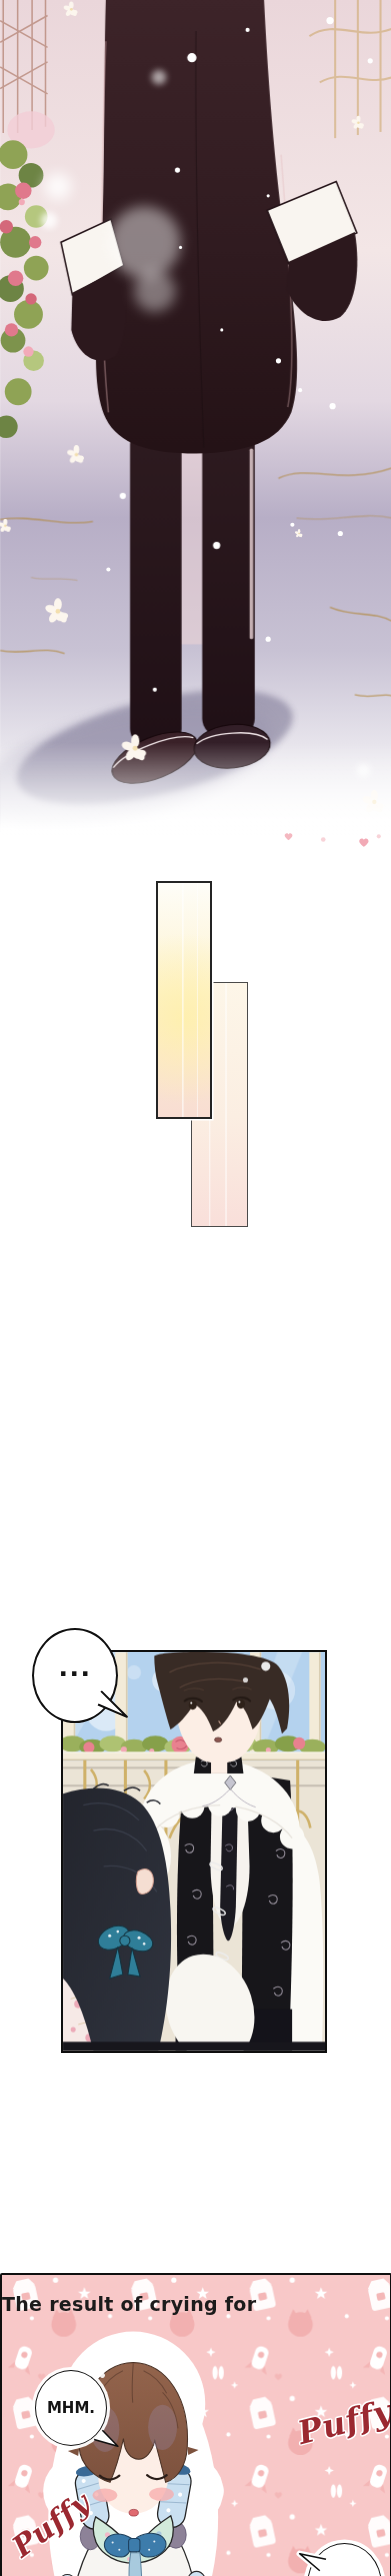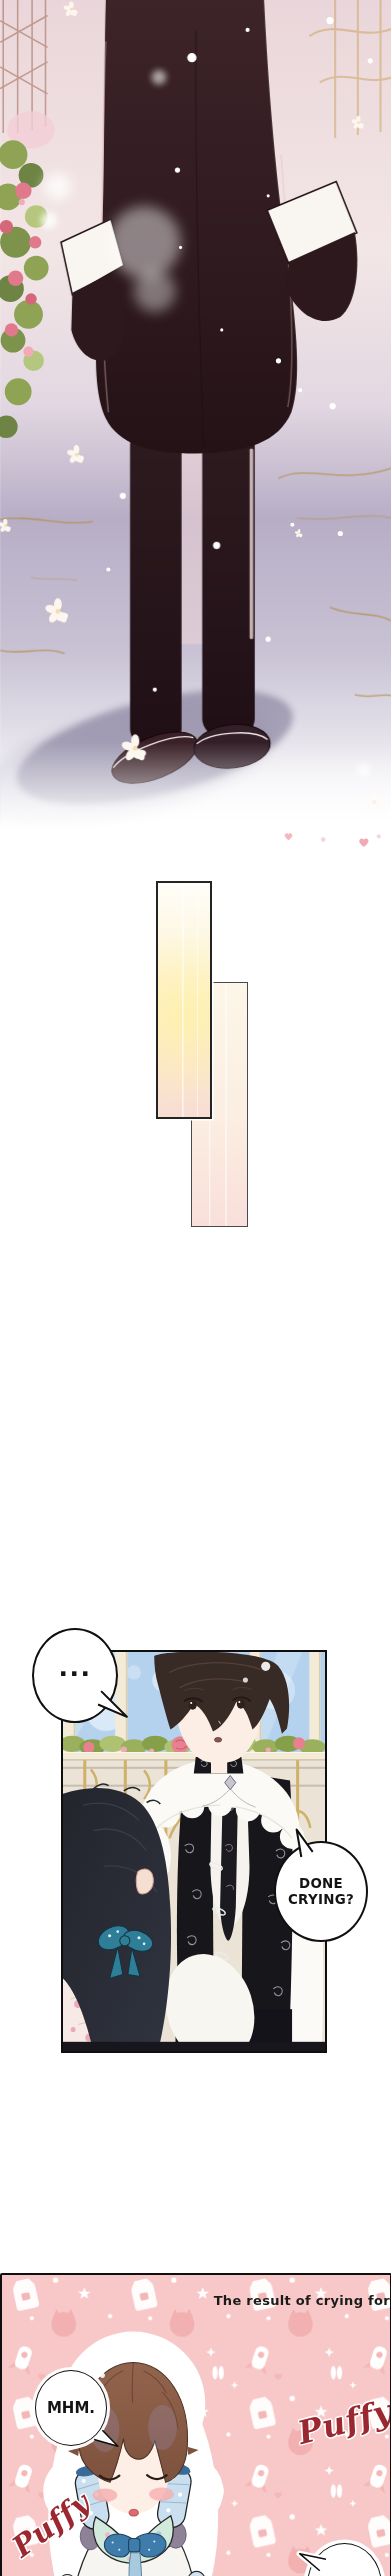--- a/index.html
+++ b/index.html
@@ -27,22 +27,22 @@
     display:flex;align-items:center;justify-content:center;text-align:center;
     font-weight:700;color:#141414;z-index:6;box-sizing:border-box;}
   .bubble .tail{position:absolute;overflow:visible;pointer-events:none;}
   .b-ellipsis{left:32px;top:1628px;width:86px;height:95px;font-size:25px;letter-spacing:1.5px;}
   .b-ellipsis span{transform:translateY(-8.2px);}
   .b-done{left:274px;top:1841px;width:94px;height:101px;font-size:13.4px;line-height:1.18;letter-spacing:0.3px;}
   .b-mhm{left:33px;top:95px;width:72px;height:76px;font-size:15px;border-width:1.5px;
          box-shadow:0 0 0 3.1px rgba(255,255,255,.95);}
   .b-imdone{left:305px;top:268px;width:75px;height:84px;font-size:13px;border-width:1.5px;
          box-shadow:0 0 0 3.6px #ffffff;}
-  .pp-title{position:absolute;left:0;right:0;top:17.5px;text-align:right;z-index:3;
-    font-size:13px;font-weight:700;color:#1b1b1b;line-height:1.22;letter-spacing:0.3px;}
+  .pp-title{position:absolute;left:0;right:0;top:17.5px;text-align:left;z-index:3;
+    font-size:19px;font-weight:700;color:#1b1b1b;line-height:1.22;letter-spacing:0.3px;}
   .puffy{position:absolute;z-index:4;font-family:"DejaVu Serif",serif;font-style:italic;font-weight:700;
     color:#9b2830;font-size:32px;letter-spacing:0.5px;
     text-shadow:-1.5px 0 0 #fff,1.5px 0 0 #fff,0 -1.5px 0 #fff,0 1.5px 0 #fff,
                 -1px -1px 0 #fff,1px 1px 0 #fff,-1px 1px 0 #fff,1px -1px 0 #fff;}
   .puffy-right{left:295px;top:127px;width:103px;transform:rotate(-14deg);}
   .puffy-left{left:4.1px;top:228px;width:103px;font-size:29px;transform:rotate(-36deg);}
 </style>
 </head>
 <body>
 
@@ -393,29 +393,20 @@
     <rect x="0" y="764" width="517" height="18" fill="#17161c"></rect>
   </svg>
   </section>
 
   <div class="bubble b-ellipsis">
     <svg class="tail" style="left:62px;top:57px" width="36" height="36" viewBox="0 0 70 70">
       <path d="M10,8 L60,58 L4,34" fill="#ffffff" stroke="#101010" stroke-width="4" stroke-linejoin="round"></path>
     </svg>
     <span>...</span>
   </div>
-  <div class="bubble b-done">
-    <svg class="tail" style="left:15.5px;top:-17.5px" width="31" height="31" viewBox="0 0 60 60">
-      <path d="M18,60 L9,7 L40,50" fill="#ffffff" stroke="#101010" stroke-width="4" stroke-linejoin="round"></path>
-    </svg>
-    <span>
-      <span>DONE</span><br>
-      <span>CRYING?</span>
-    </span>
-  </div>
 
   <section class="pink-panel">
     <svg class="abs" style="left:0;top:0;z-index:0" width="388" height="389" viewBox="0 0 754 756">
       <defs>
         <pattern id="pinkpat" width="230" height="230" patternUnits="userSpaceOnUse">
           <g transform="translate(18,14) rotate(-12)" opacity=".95">
             <polygon points="0,14 10,0 34,0 44,14" fill="#ffffff"></polygon>
             <rect x="0" y="12" width="44" height="46" rx="7" fill="#ffffff"></rect>
             <rect x="14" y="26" width="16" height="14" rx="3" fill="#f4b6b6"></rect>
           </g>

